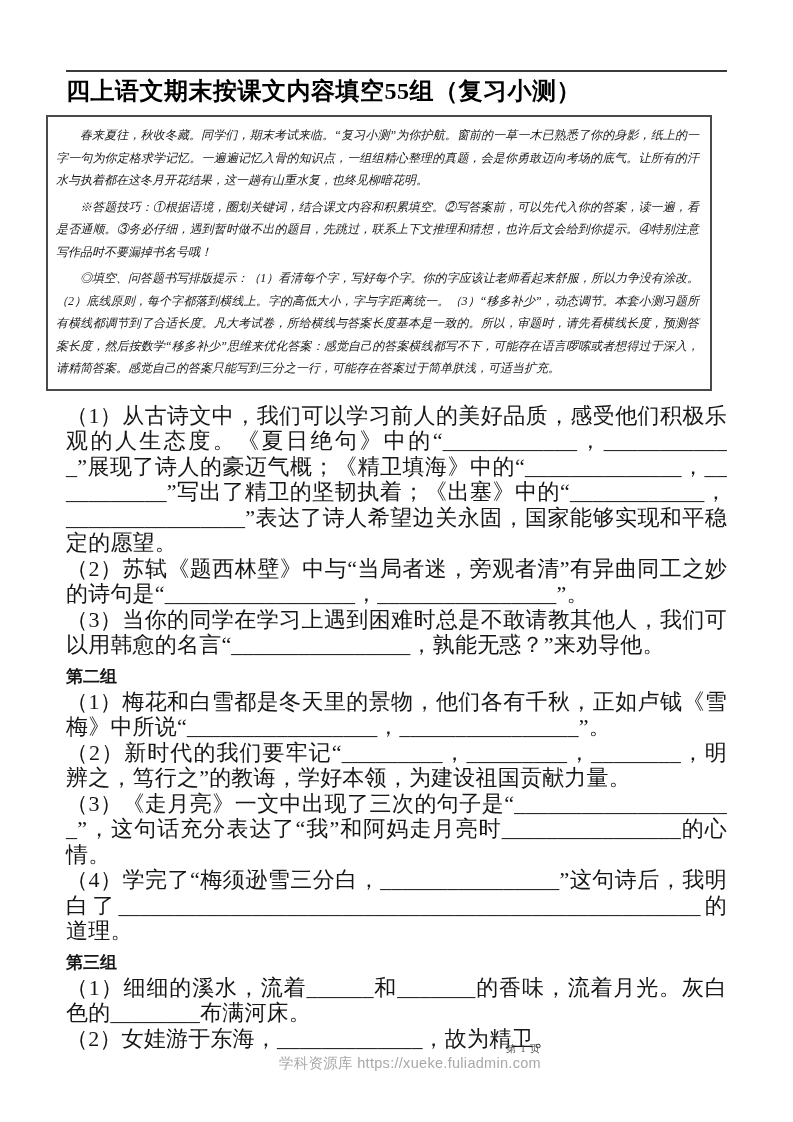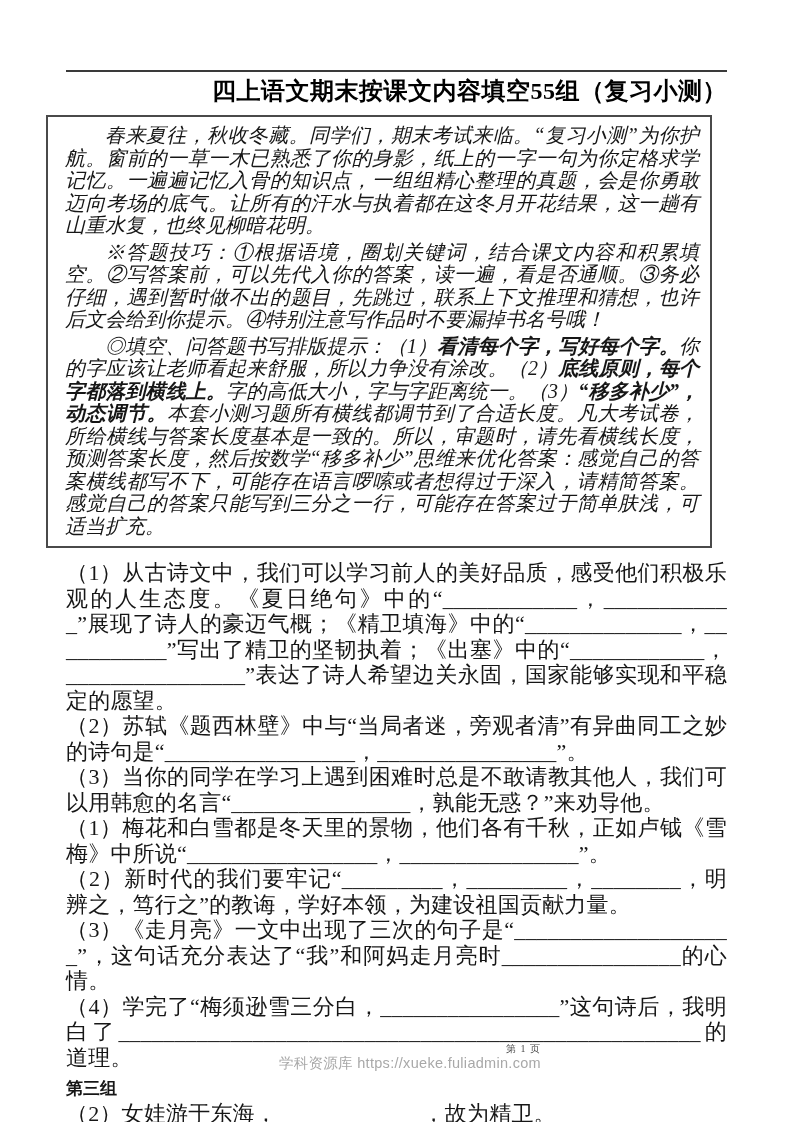--- a/index.html
+++ b/index.html
@@ -14,40 +14,40 @@
   }
   .content { padding: 0 66px; }
   .top-rule {
     margin-top: 70px;
     border-top: 2px solid #3a3a3a;
     height: 0;
   }
   .title {
     font-size: 24px;
     font-weight: bold;
-    text-align: right;
+    text-align: left;
     margin: 3px 0 8px 0;
     color: #000;
     letter-spacing: 0.5px;
   }
   .intro-box {
     border: 2px solid #4a4a4a;
     margin: 6px 15px 12px -20px;
-    padding: 3px 11px 5px 17px;
-    font-size: 20px;
+    padding: 3px 11px 5px 8px;
+    font-size: 12px;
     line-height: 22.5px;
     font-style: italic; 
   }
   .intro-box p {
     margin: 4px 0;
     text-indent: 2em;
     text-align: justify;
     word-break: break-all;
   }
-  .intro-box b { font-weight: bold; }
+  .intro-box b { font-weight: normal; }
   .group-heading {
     font-weight: bold;
     font-size: 17px;
     line-height: 25px;
     margin: 6px 0 0 0;
   }
   .question {
     font-size: 22px;
     line-height: 25.5px;
     margin: 0;
@@ -92,28 +92,30 @@
       <p><span>◎填空、问答题书写排版提示：（1）</span><b>看清每个字，写好每个字。</b><span>你的字应该让老师看起来舒服，所以力争没有涂改。（2）</span><b>底线原则，每个字都落到横线上。</b><span>字的高低大小，字与字距离统一。（3）</span><b>“移多补少”，动态调节。</b><span>本套小测习题所有横线都调节到了合适长度。凡大考试卷，所给横线与答案长度基本是一致的。所以，审题时，请先看横线长度，预测答案长度，然后按数学“移多补少”思维来优化答案：感觉自己的答案横线都写不下，可能存在语言啰嗦或者想得过于深入，请精简答案。感觉自己的答案只能写到三分之一行，可能存在答案过于简单肤浅，可适当扩充。</span></p>
     </div>
 
     <section>
       <p class="question">（1）从古诗文中，我们可以学习前人的美好品质，感受他们积极乐观的人生态度。《夏日绝句》中的“____________，____________”展现了诗人的豪迈气概；《精卫填海》中的“______________，___________”写出了精卫的坚韧执着；《出塞》中的“____________，________________”表达了诗人希望边关永固，国家能够实现和平稳定的愿望。</p>
       <p class="question">（2）苏轼《题西林壁》中与“当局者迷，旁观者清”有异曲同工之妙的诗句是“_________________，________________”。</p>
       <p class="question">（3）当你的同学在学习上遇到困难时总是不敢请教其他人，我们可以用韩愈的名言“________________，孰能无惑？”来劝导他。</p>
     </section>
 
     <section>
+      <div class="group-heading">第二组</div>
       <p class="question">（1）梅花和白雪都是冬天里的景物，他们各有千秋，正如卢钺《雪梅》中所说“_________________，________________”。</p>
       <p class="question">（2）新时代的我们要牢记“_________，_________，________，明辨之，笃行之”的教诲，学好本领，为建设祖国贡献力量。</p>
       <p class="question">（3）《走月亮》一文中出现了三次的句子是“____________________”，这句话充分表达了“我”和阿妈走月亮时________________的心情。</p>
       <p class="question">（4）学完了“梅须逊雪三分白，________________”这句诗后，我明白了____________________________________________________的道理。</p>
     </section>
 
     <section>
       <div class="group-heading">第三组</div>
+      <p class="question">（1）细细的溪水，流着______和_______的香味，流着月光。灰白色的________布满河床。</p>
       <p class="question">（2）女娃游于东海，_____________，故为精卫。</p>
     </section>
 
   </div>
 
   <div class="footer">
     <div class="page-number">第 1 页</div>
     <div class="watermark">学科资源库 https://xueke.fuliadmin.com</div>
   </div>
 </div>

